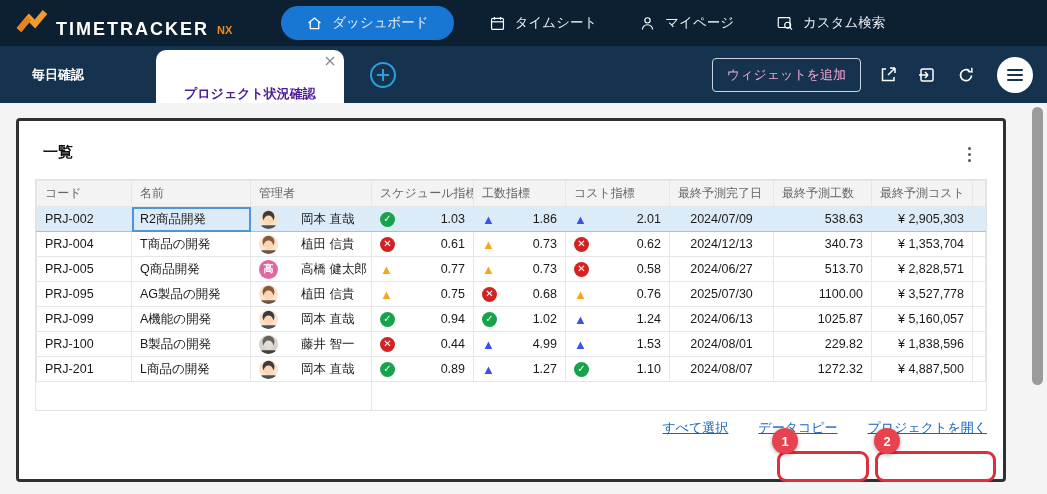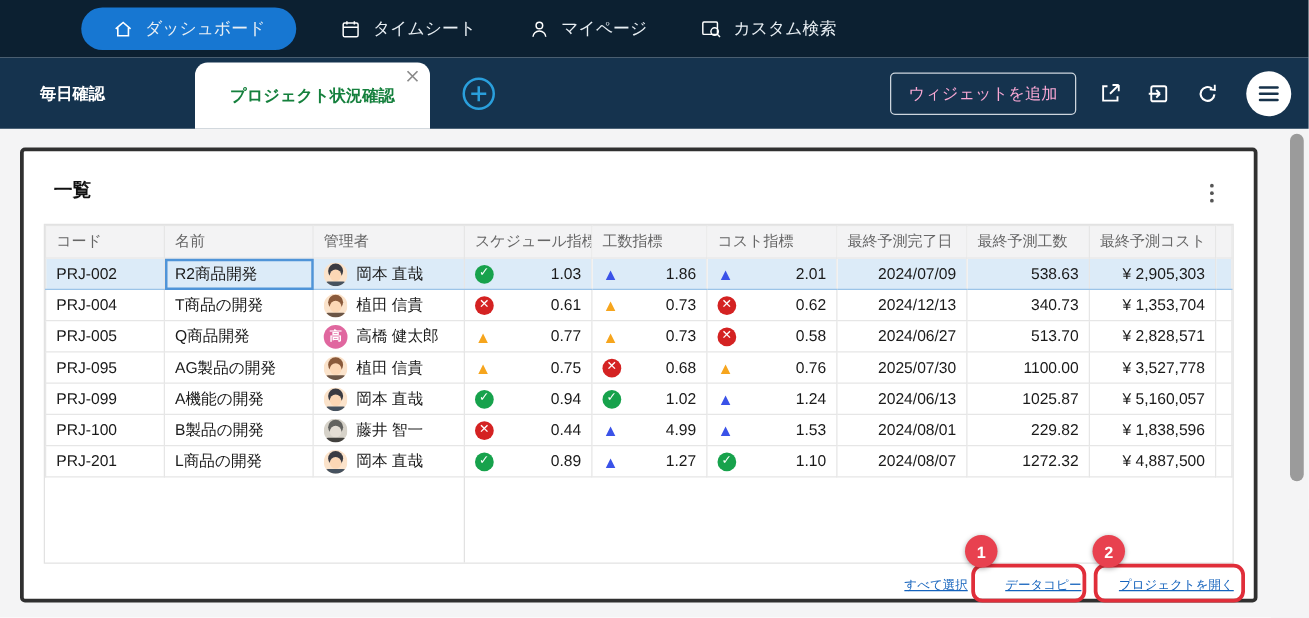--- a/index.html
+++ b/index.html
@@ -30,22 +30,22 @@
   .tabbar {
     height:57px; background:#15334e; display:flex; align-items:flex-end;
     padding:0 10px; position:relative;
   }
   .tab-strip { display:flex; align-items:flex-end; height:100%;gap:40px; }
   .tab {
     color:#fff; font-size:13px; font-weight:bold; padding:0 22px;
     align-self:center; cursor:pointer; white-space:nowrap;
   }
   .tab.active {
-    background:#fff; color:#15803d; height:53px; border-radius:10px 10px 0 0;
-    display:flex; align-items:center; padding:0 28px; position:relative;
+    background:#fff; color:#4c1d95; height:53px; border-radius:10px 10px 0 0;
+    display:flex; align-items:flex-end; padding:0 28px; position:relative;
     margin-left:10px; font-weight:bold; align-self:flex-end;
   }
   .tab-close {
     position:absolute; top:5px; right:8px; width:12px; height:12px; cursor:pointer;
   }
   .tab-close svg { display:block; }
   .add-tab {
     width:26px; height:26px; border-radius:50%; border:2px solid #2a9fdc;
     background:transparent; color:#2a9fdc; align-self:center; margin-left:26px;
     cursor:pointer; position:relative;
@@ -79,62 +79,62 @@
   }
   .card-header { position:relative; padding:22px 24px 17px; }
   .card-title { font-size:15px; font-weight:bold; color:#111; }
   .kebab {
     position:absolute; right:26px; top:24px; width:16px; height:18px; cursor:pointer;
     display:flex; flex-direction:column; align-items:center; justify-content:center; gap:3px;
   }
   .kebab i { width:3px; height:3px; border-radius:50%; background:#555; display:block; }
   
   .table-area {
-    position:relative; margin:0 16px; height:272px;
+    position:relative; margin:0 16px; height:232px;
     border:1px solid #e2e2e2; background:#fff;
   }
   .split-line { position:absolute; left:335px; top:0; bottom:0; width:1px; background:#e2e2e2; }
   table { width:100%; border-collapse:collapse; table-layout:fixed; position:relative; z-index:1; }
   th, td { border:1px solid #e6e6e6; font-weight:normal; }
   thead th {
     background:#f3f3f4; color:#666; font-size:12px; text-align:left;
     height:26px; padding:0 8px; white-space:nowrap; overflow:hidden;
   }
   tbody td {
     background:#fff; font-size:12.5px; color:#1a1a1a; height:25px;
     padding:0 8px; white-space:nowrap; overflow:hidden;
   }
   tr.selected td { background:#dcebf8; border-top-color:#9cc4e8; border-bottom-color:#9cc4e8; }
   td.c-name.focused { outline:2px solid #4f94d8; outline-offset:-2px; }
-  td.c-mgr .mgr-wrap { display:flex; align-items:center; gap:7px; }
+  td.c-mgr .mgr-wrap { display:flex; align-items:center; gap:23px; }
   .avatar {
     width:19px; height:19px; border-radius:50%; overflow:hidden; flex:0 0 19px;
     display:inline-flex; align-items:center; justify-content:center;
   }
   .avatar svg { display:block; }
   .avatar-badge { background:#e0679f; color:#fff; font-size:10px; font-weight:bold; }
   td.c-ind .ind-wrap { display:flex; align-items:center; justify-content:space-between; }
   .ic {
     width:15px; height:15px; border-radius:50%; color:#fff; font-size:10px; font-weight:bold;
     display:inline-flex; align-items:center; justify-content:center; line-height:1;
   }
   .ic-ok  { background:#17a24c; }
   .ic-bad { background:#d42222; }
   .tri { font-size:13px; line-height:1; }
   .tri-warn { color:#f6a51d; }
   .tri-over { color:#3a52e8; }
-  td.c-date { text-align:right; }
+  td.c-date { text-align:center; }
   td.c-num  { text-align:right; }
   
   .card-footer {
     display:flex; align-items:center; justify-content:flex-end; gap:30px;
     height:33px; padding-right:16px;
   }
   .footer-link {
-    color:#1563bd; font-size:10px; text-decoration:underline; cursor:pointer; white-space:nowrap;
+    color:#1563bd; font-size:13px; text-decoration:underline; cursor:pointer; white-space:nowrap;
   }
   
   .ann-circle {
     position:absolute; width:26px; height:26px; border-radius:50%;
     background:#e8414f; color:#fff; font-size:13px; font-weight:bold;
     display:flex; align-items:center; justify-content:center;
     box-shadow:0 1px 4px rgba(0,0,0,.35); z-index:5;
   }
   .ann-1 { left:772px; top:428px; }
   .ann-2 { left:874px; top:428px; }
@@ -146,20 +146,30 @@
   
   .page-scrollbar {
     position:absolute; right:4px; top:107px; width:11px; height:278px;
     background:#9b9b9b; border-radius:6px; z-index:6;
   }
 </style>
 </head>
 <body>
 
 <header class="topnav">
+  <div class="logo">
+    <span>
+      <svg width="32" height="26" viewBox="0 0 32 26">
+        <polyline points="3,22 13,10 19,16 29,4" fill="none" stroke="#f29a2e" stroke-width="6"></polyline>
+        <polyline points="3,22 13,10" fill="none" stroke="#e8821e" stroke-width="6"></polyline>
+      </svg>
+    </span>
+    <span class="logo-text">TIMETRACKER</span>
+    <span class="logo-suffix">NX</span>
+  </div>
   <nav class="mainnav">
       <div class="nav-item active">
         <span>
           <svg width="17" height="17" viewBox="0 0 20 20" fill="none" stroke="#fff" stroke-width="1.5">
             <path d="M3 9.5 L10 3.5 L17 9.5"></path>
             <path d="M5 8.3 V16 H15 V8.3"></path>
           </svg>
         </span>
         <span>ダッシュボード</span>
       </div>

